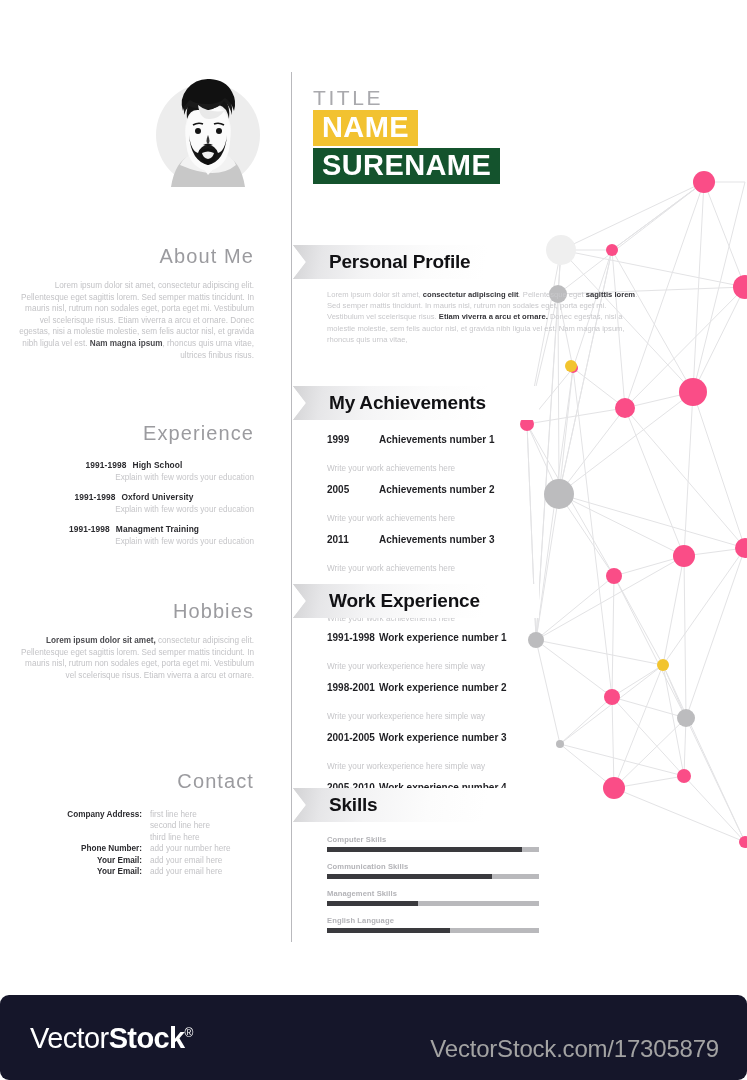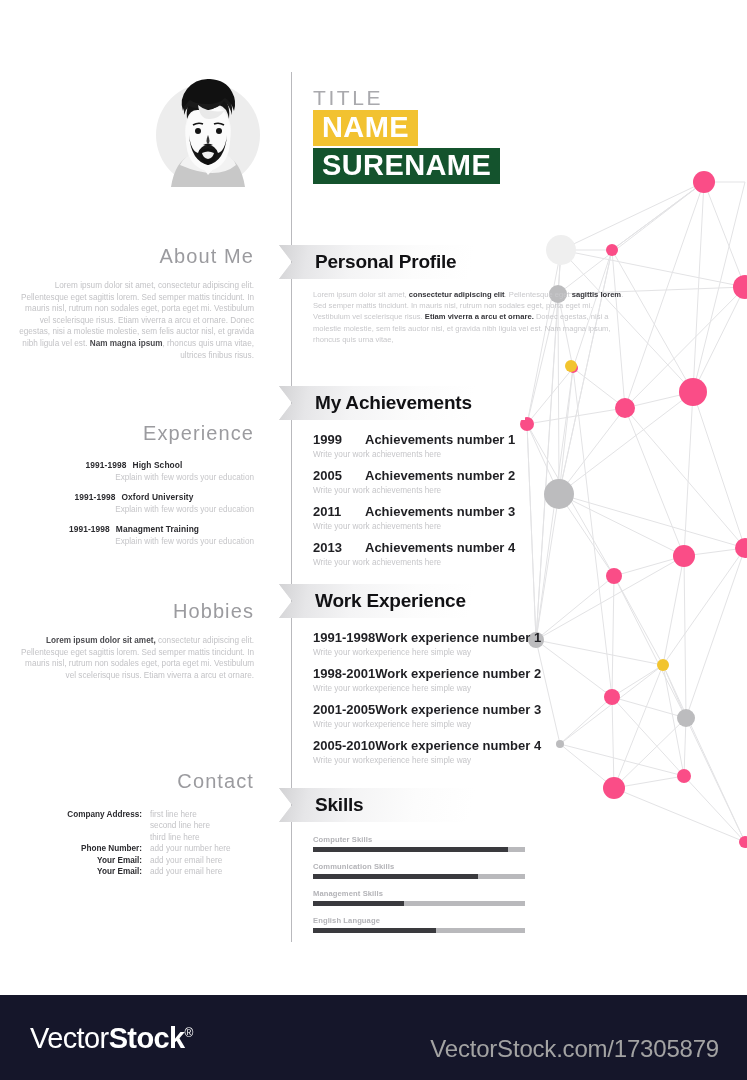--- a/index.html
+++ b/index.html
@@ -54,21 +54,21 @@
   .edu-line1 .yr{margin-right:6px;}
   .edu-line2{font-size:8.2px;color:#c6c6c9;line-height:11px;margin-top:1px;}
 
   
   .contact-list{margin-top:13px;display:block;}
   .contact-row{display:flex;justify-content:flex-end;align-items:baseline;line-height:11.4px;}
   .contact-label{font-size:8.2px;font-weight:bold;color:#2b2b2f;width:124px;text-align:right;padding-right:8px;}
   .contact-value{font-size:8.2px;color:#c3c3c6;width:104px;text-align:left;}
 
   
-  .right-col{position:absolute;left:277px;z-index:5;padding-left:10px;}
+  .right-col{position:absolute;left:291px;z-index:5;padding-left:10px;}
   .ribbon{
     position:relative;height:34px;width:246px;margin-left:-8px;
     display:flex;align-items:center;
   }
   .ribbon-bg{
     position:absolute;left:0;top:0;width:246px;height:34px;
     background:linear-gradient(100deg,#d2d2d4 0%,#e6e6e8 12%,#f4f4f5 30%,#fcfcfc 55%,#ffffff 78%,#ffffff 100%);
     clip-path:polygon(0 0, 246px 0, 246px 34px, 0 34px, 13px 17px);
   }
   .ribbon-shadow{
@@ -80,35 +80,35 @@
     position:relative;z-index:2;font-size:19px;font-weight:bold;color:#111114;
     margin-left:36px;letter-spacing:-0.2px;font-family:"Liberation Sans",sans-serif;
   }
   .right-para{
     font-size:7.6px;line-height:11.2px;color:#c8c8cb;margin-top:10px;
     width:312px;margin-left:26px;font-family:"Liberation Sans",sans-serif;
   }
   .right-para b{color:#35353a;font-weight:bold;}
   .right-list{margin-top:14px;margin-left:26px;}
   .right-item{margin-bottom:10px;}
-  .ri-line1{font-size:13px;font-weight:bold;color:#1f1f23;line-height:11px;}
+  .ri-line1{font-size:10px;font-weight:bold;color:#1f1f23;line-height:11px;}
   .ri-line1 .yr{display:inline-block;min-width:52px;}
-  .ri-line2{font-size:8.2px;color:#c6c6c9;line-height:11px;margin-top:4px;}
+  .ri-line2{font-size:8.2px;color:#c6c6c9;line-height:11px;margin-top:18px;}
 
   
   .skills-list{margin-top:13px;margin-left:26px;width:212px;}
   .skill-row{margin-bottom:10px;}
   .skill-name{font-size:7.6px;font-weight:bold;color:#b3b3b7;letter-spacing:0.1px;margin-bottom:3px;}
   .skill-track{position:relative;height:5px;width:212px;background:#b9b9bc;}
   .skill-fill{position:absolute;left:0;top:0;height:5px;background:#3a3a3e;}
 
   
   #footer{
     position:absolute;left:0;top:995px;width:747px;height:85px;
-    background:#15162a;z-index:20;
+    background:#15162a;z-index:20;border-radius:9px;
   }
   #wm-logo{
     position:absolute;left:30px;top:27px;color:#fff;font-size:29px;
     letter-spacing:-0.6px;font-family:"Liberation Sans",sans-serif;
   }
   #wm-logo .light{font-weight:400;}
   #wm-logo .bold{font-weight:bold;}
   #wm-logo .reg{font-size:12px;vertical-align:super;font-weight:400;}
   #wm-url{
     position:absolute;right:28px;top:40px;color:#a3a3a3;font-size:24px;

